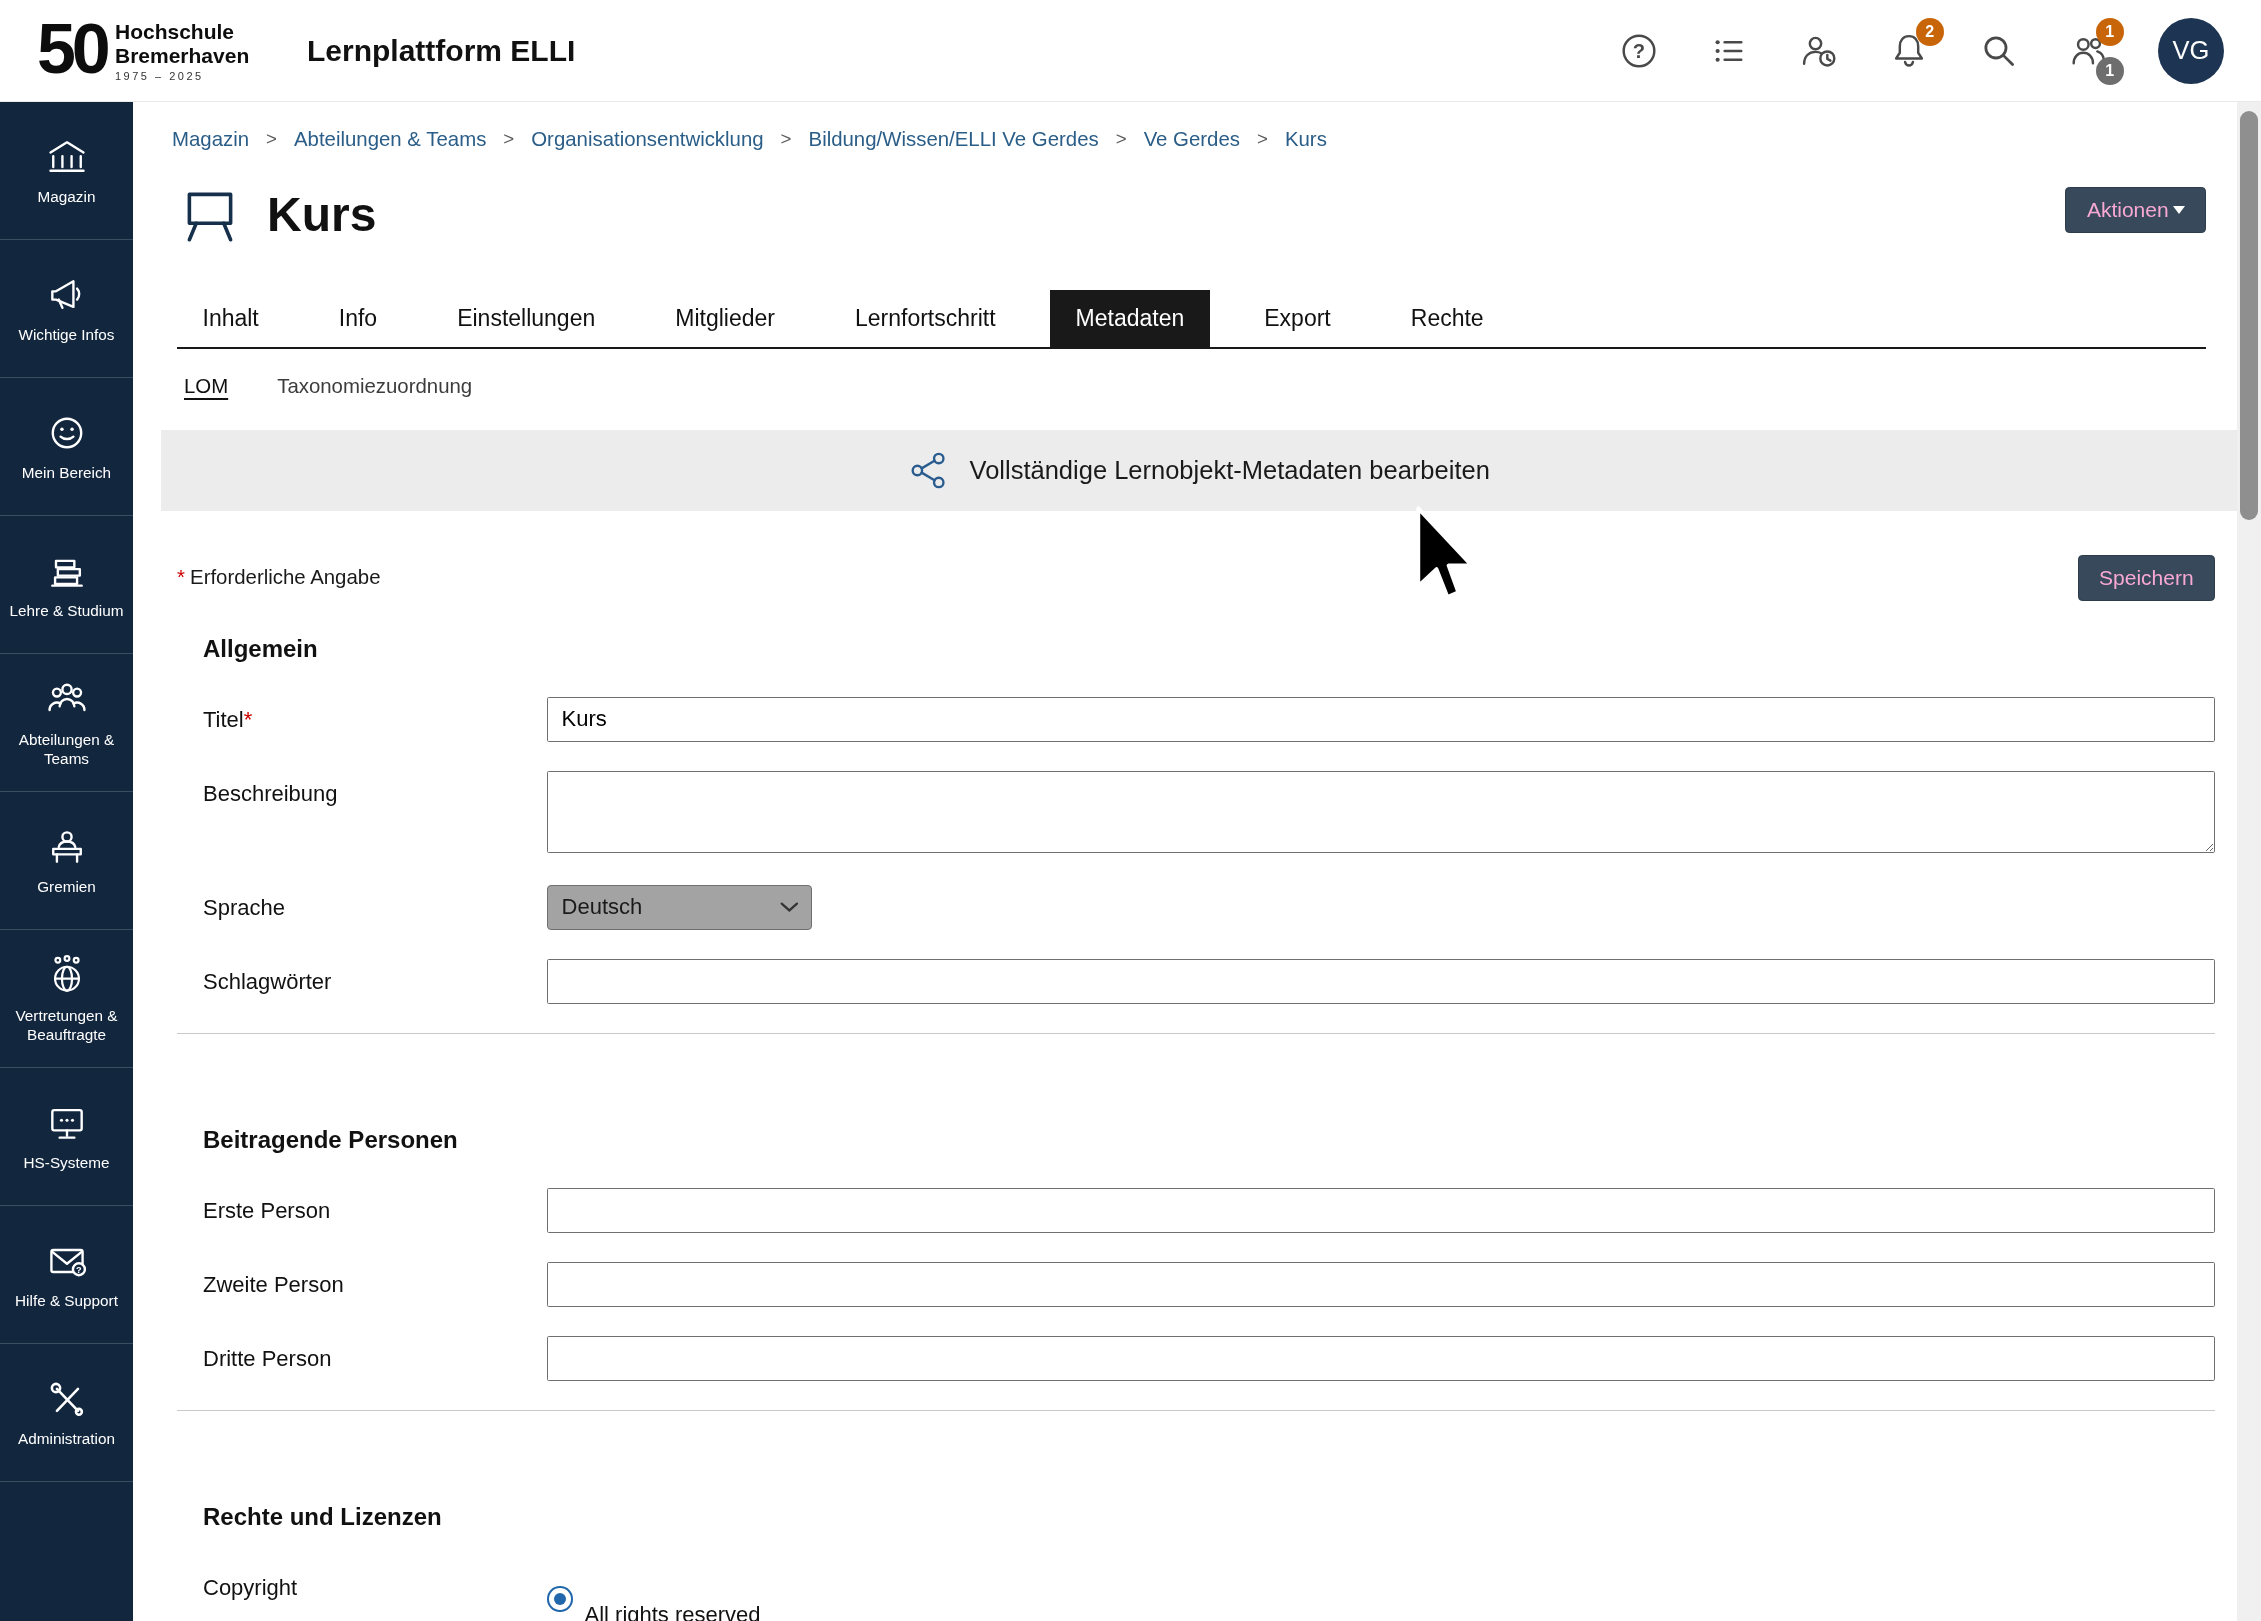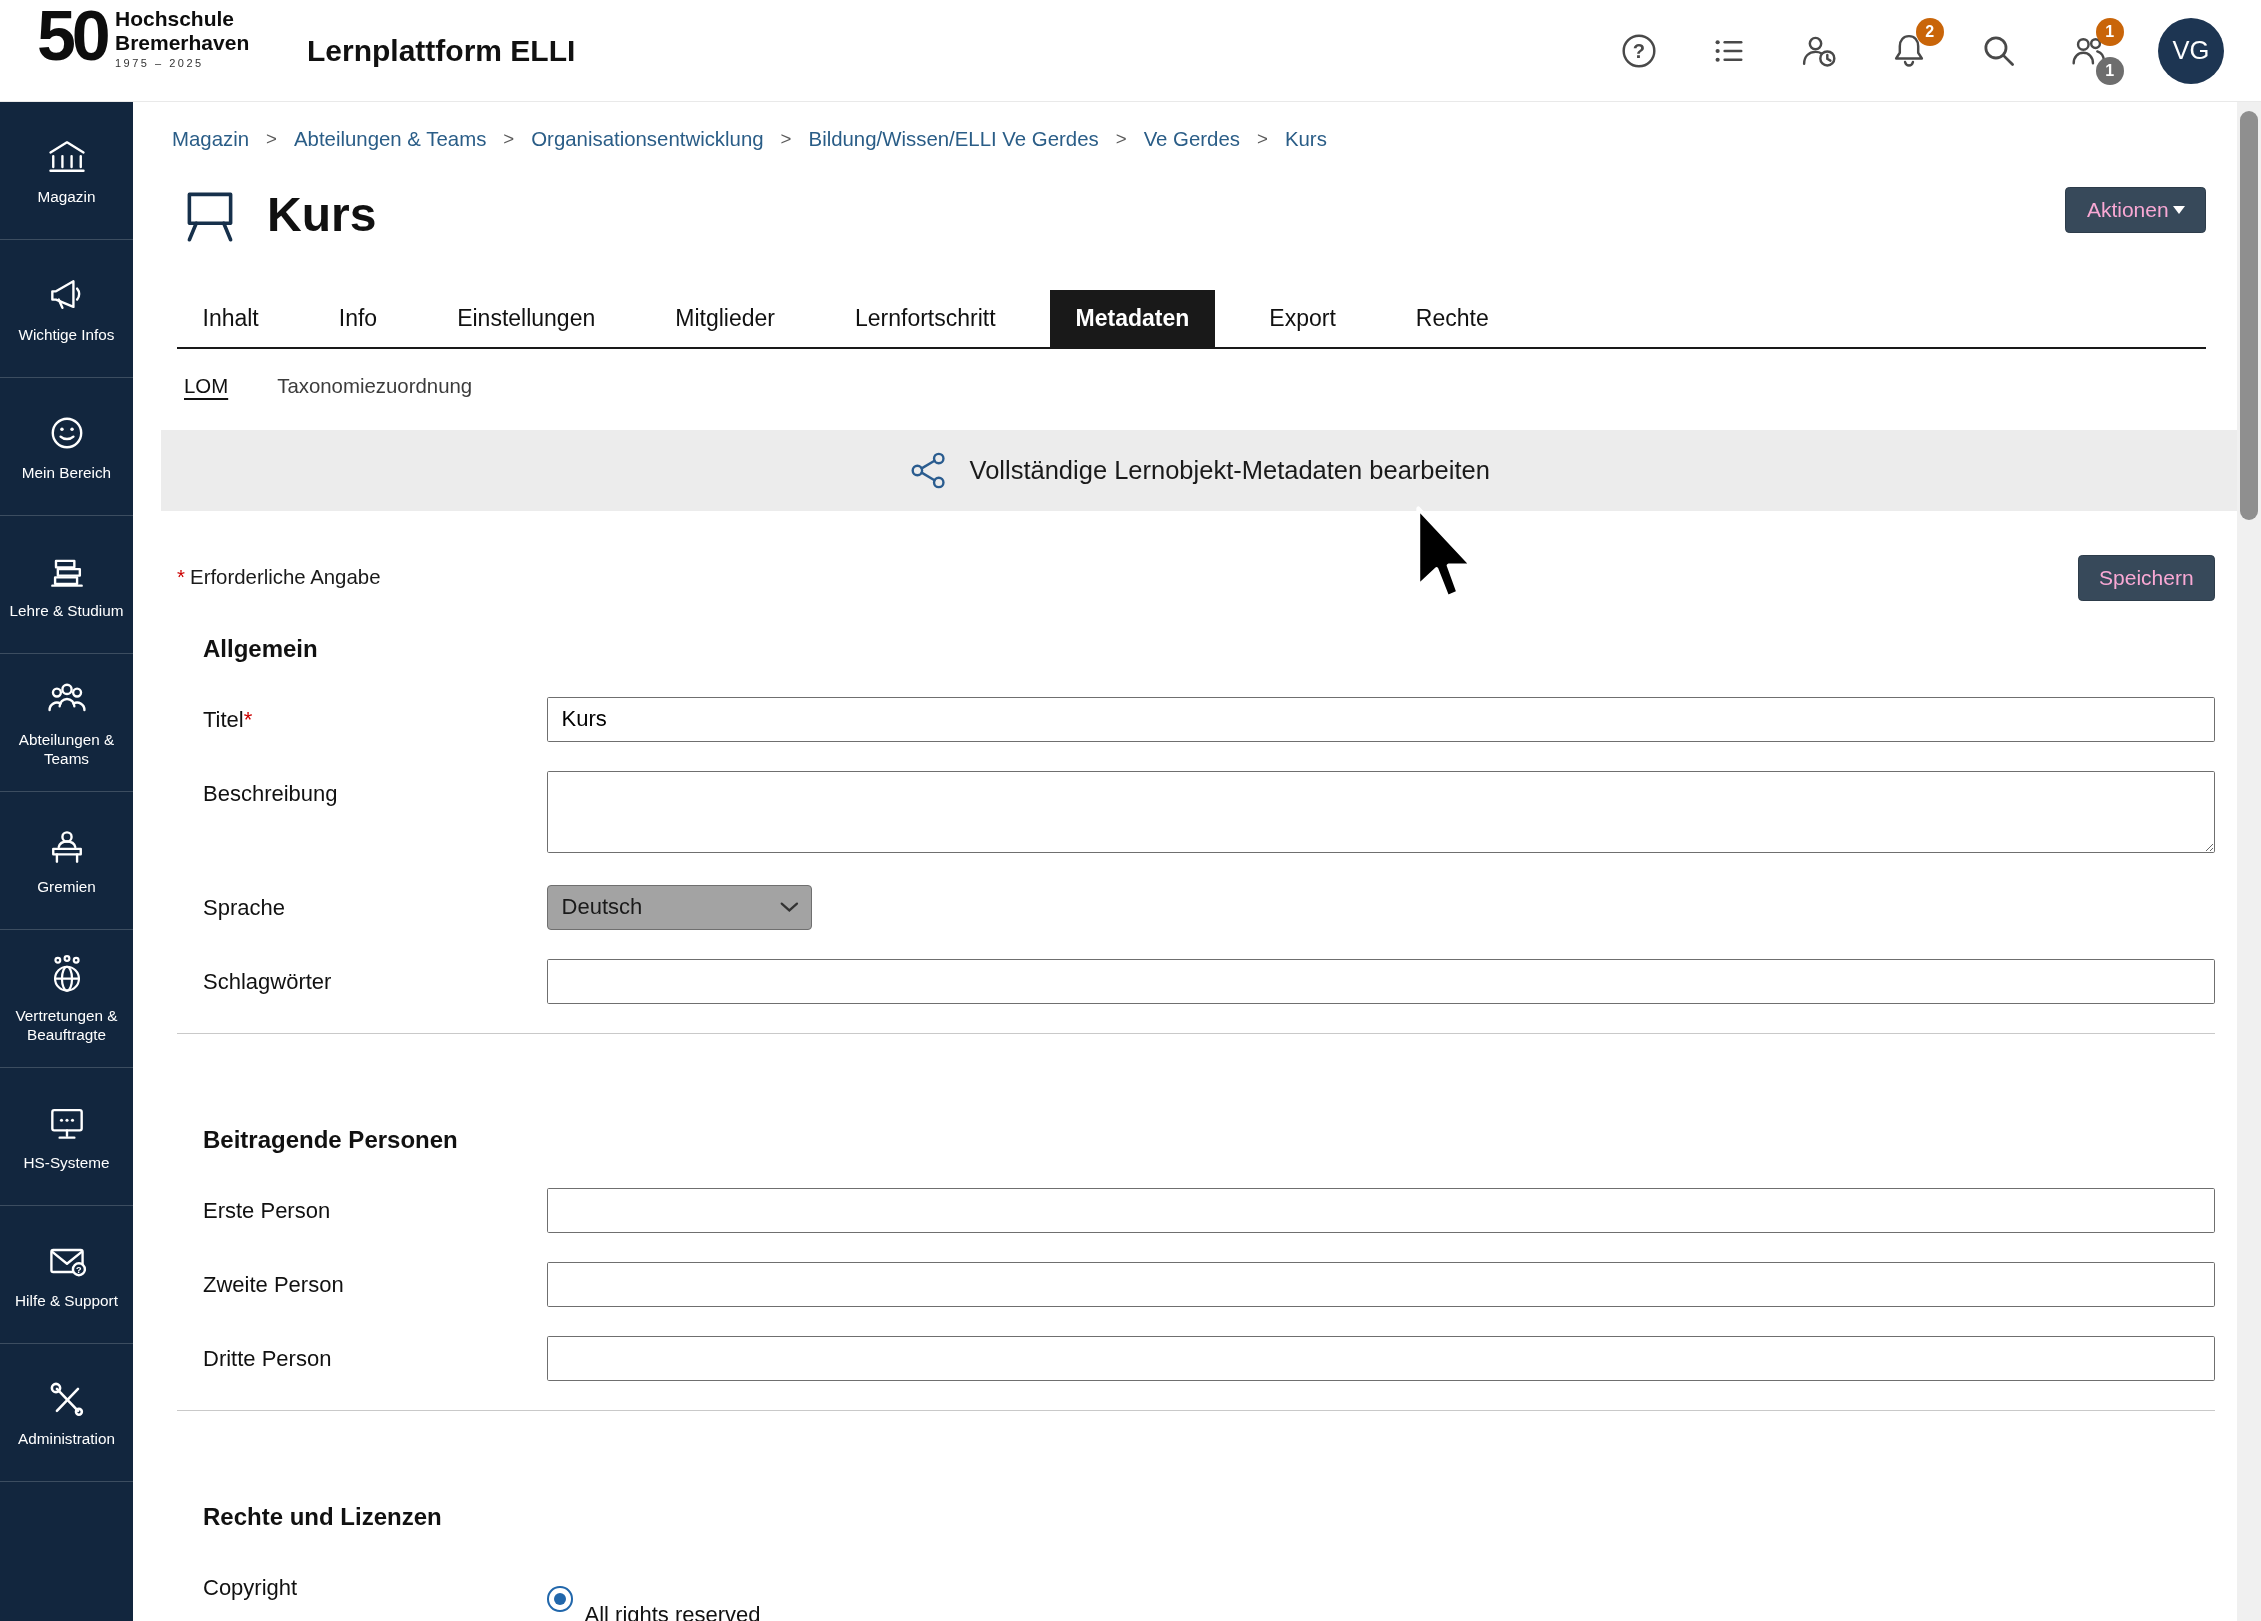--- a/index.html
+++ b/index.html
@@ -2,21 +2,21 @@
 <html style="font-size:13.6px"><head>
 <meta charset="utf-8">
 <style>
   * { box-sizing: border-box; margin: 0; padding: 0; }
   html,body { width:2261px; height:1621px; overflow:hidden; }
   body { font-family: "Liberation Sans", sans-serif; background:#fff; color:#1a1a1a; }
   .screen { position:relative; width:2261px; height:1621px; overflow:hidden; }
 
   
   .header { position:absolute; top:0; left:0; width:2261px; height:102px; background:#fff; border-bottom:0.8px solid #e9e9e9; z-index:20; }
-  .logo { position:absolute; left:37px; top:1px; display:flex; align-items:center; gap:8.5px; }
+  .logo { position:absolute; left:37px; top:14px; display:flex; align-items:center; gap:8.5px; }
   .logo-mark { font-size:70px; font-weight:900; letter-spacing:-4.2px; color:#0d0d0d; line-height:1; }
   .logo-text { display:flex; flex-direction:column; line-height:1.12; padding-top:5.1px; }
   .logo-name { font-size:21px; font-weight:700; color:#0d0d0d; }
   .logo-years { font-size:11px; letter-spacing:2.5px; color:#333; margin-top:3px; }
   .app-title { position:absolute; left:307px; top:50%; transform:translateY(-50%); font-size:30px; font-weight:700; color:#111; }
   .header-icons { position:absolute; right:37px; top:0; height:100%; display:flex; align-items:center; gap:48px; }
   .hicon { position:relative; width:42px; height:42px; cursor:pointer; }
   .hicon svg { width:42px; height:42px; display:block; }
   .badge { position:absolute; min-width:28px; height:28px; padding:0 5.1px; border-radius:14.4px; color:#fff; font-size:16px; font-weight:700; display:flex; align-items:center; justify-content:center; }
   .badge-orange { background:#c96509; top:-12px; right:-13.6px; }
@@ -38,21 +38,21 @@
 
   .title-row { position:relative; margin:31px 31px 0 44px; display:flex; align-items:center; gap:24px; }
   .course-icon svg { width:66px; height:66px; display:block; }
   .page-title { font-size:48px; font-weight:700; color:#111; }
   .btn-dark { background:#37495a; color:#f9a8d4; border:0.8px solid #2d3c4a; border-radius:4.2px; font-size:21px; font-family:inherit; padding:10.2px 20.4px; display:inline-flex; align-items:center; gap:4px; cursor:pointer; }
   .actions-btn { position:absolute; right:0; top:5.1px; }
   .caret-down { width:0; height:0; border-left:6.8px solid transparent; border-right:6.8px solid transparent; border-top:8.5px solid #fff; }
 
   .tabs { margin:42px 31px 0 44px; display:flex; border-bottom:2.5px solid #191919;gap:29px; }
   .tab { padding:15.3px 25.5px; font-size:23px; color:#111; cursor:pointer; }
-  .tab.active { background:#191919; color:#fff;font-weight:bold; }
+  .tab.active { background:#191919; color:#fff; }
 
   .subtabs { margin:25.5px 0 0 51px; display:flex; gap:49px; font-size:20.4px; }
   .subtab { color:#3c3c3c; cursor:pointer; }
   .subtab.active { color:#111; text-decoration:underline; text-underline-offset:5.1px; }
 
   .meta-banner { margin:32px 0 0 28px; height:81px; background:#ececec; display:flex; align-items:center; justify-content:center; gap:20.4px; cursor:pointer; }
   .meta-banner svg { width:41px; height:41px; display:block; }
   .meta-banner-label { font-size:25.5px; color:#1a1a1a; }
 
   .form-header { margin:44px 22px 0 44px; display:flex; align-items:center; justify-content:space-between; }

